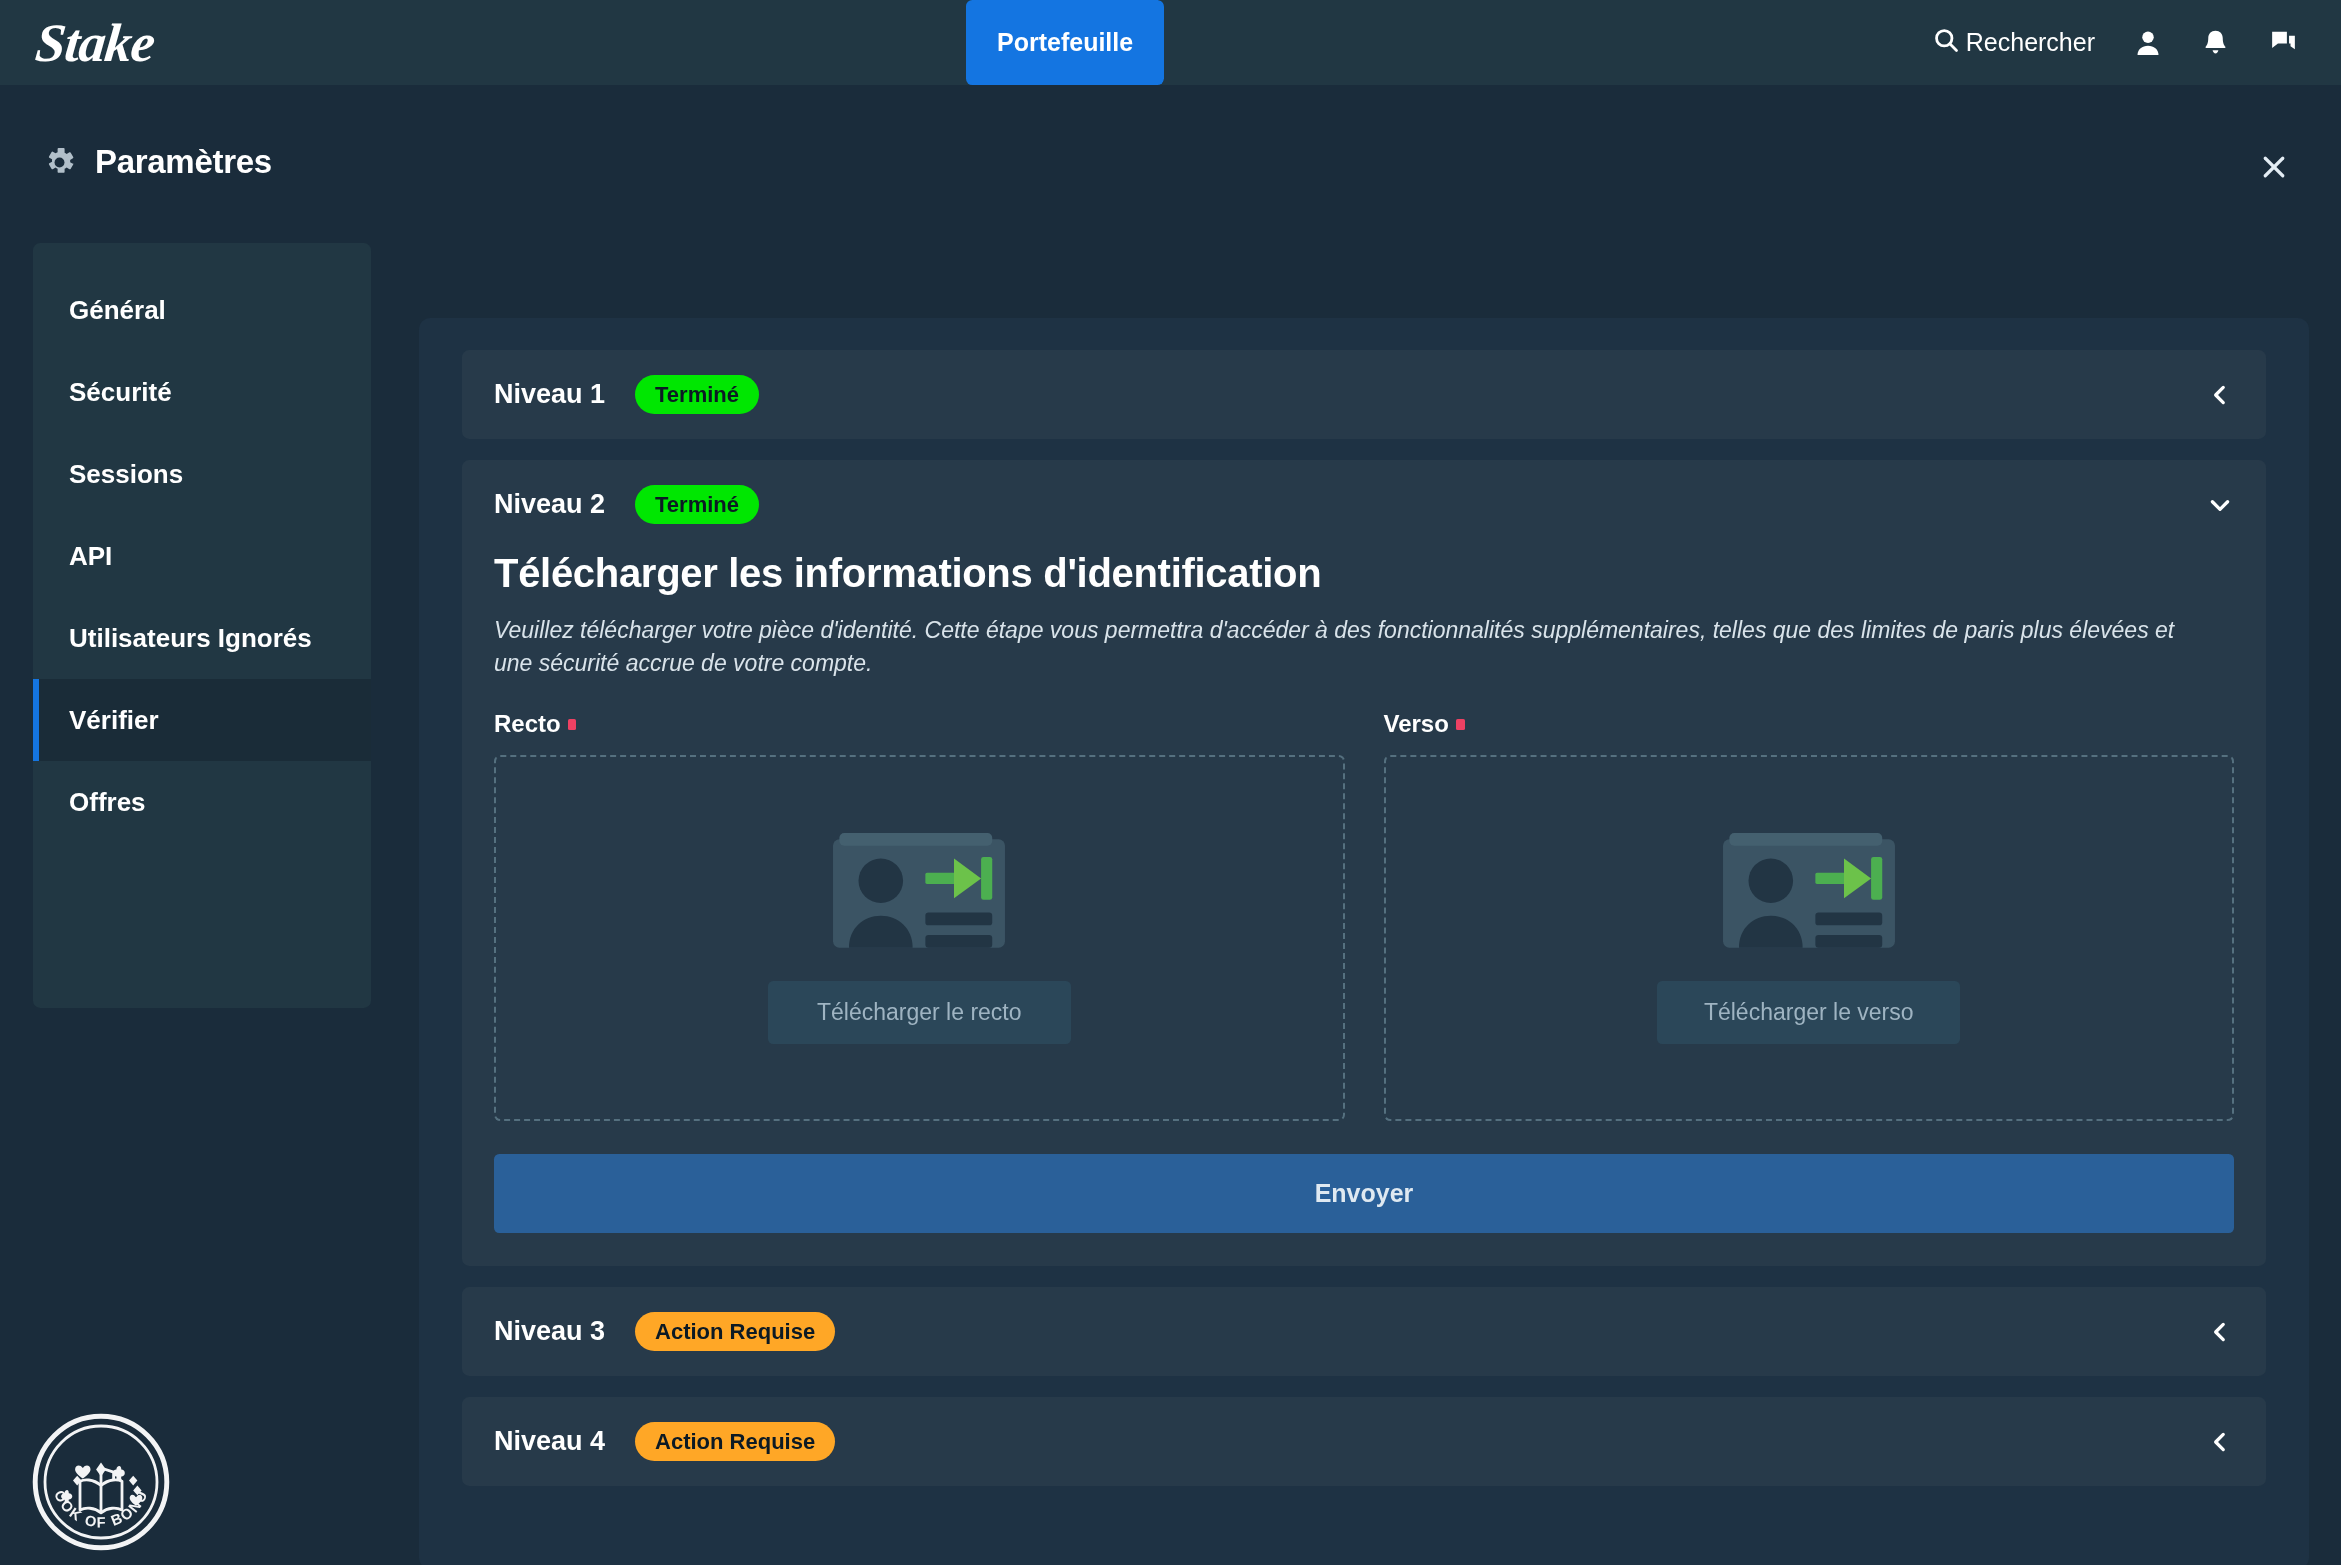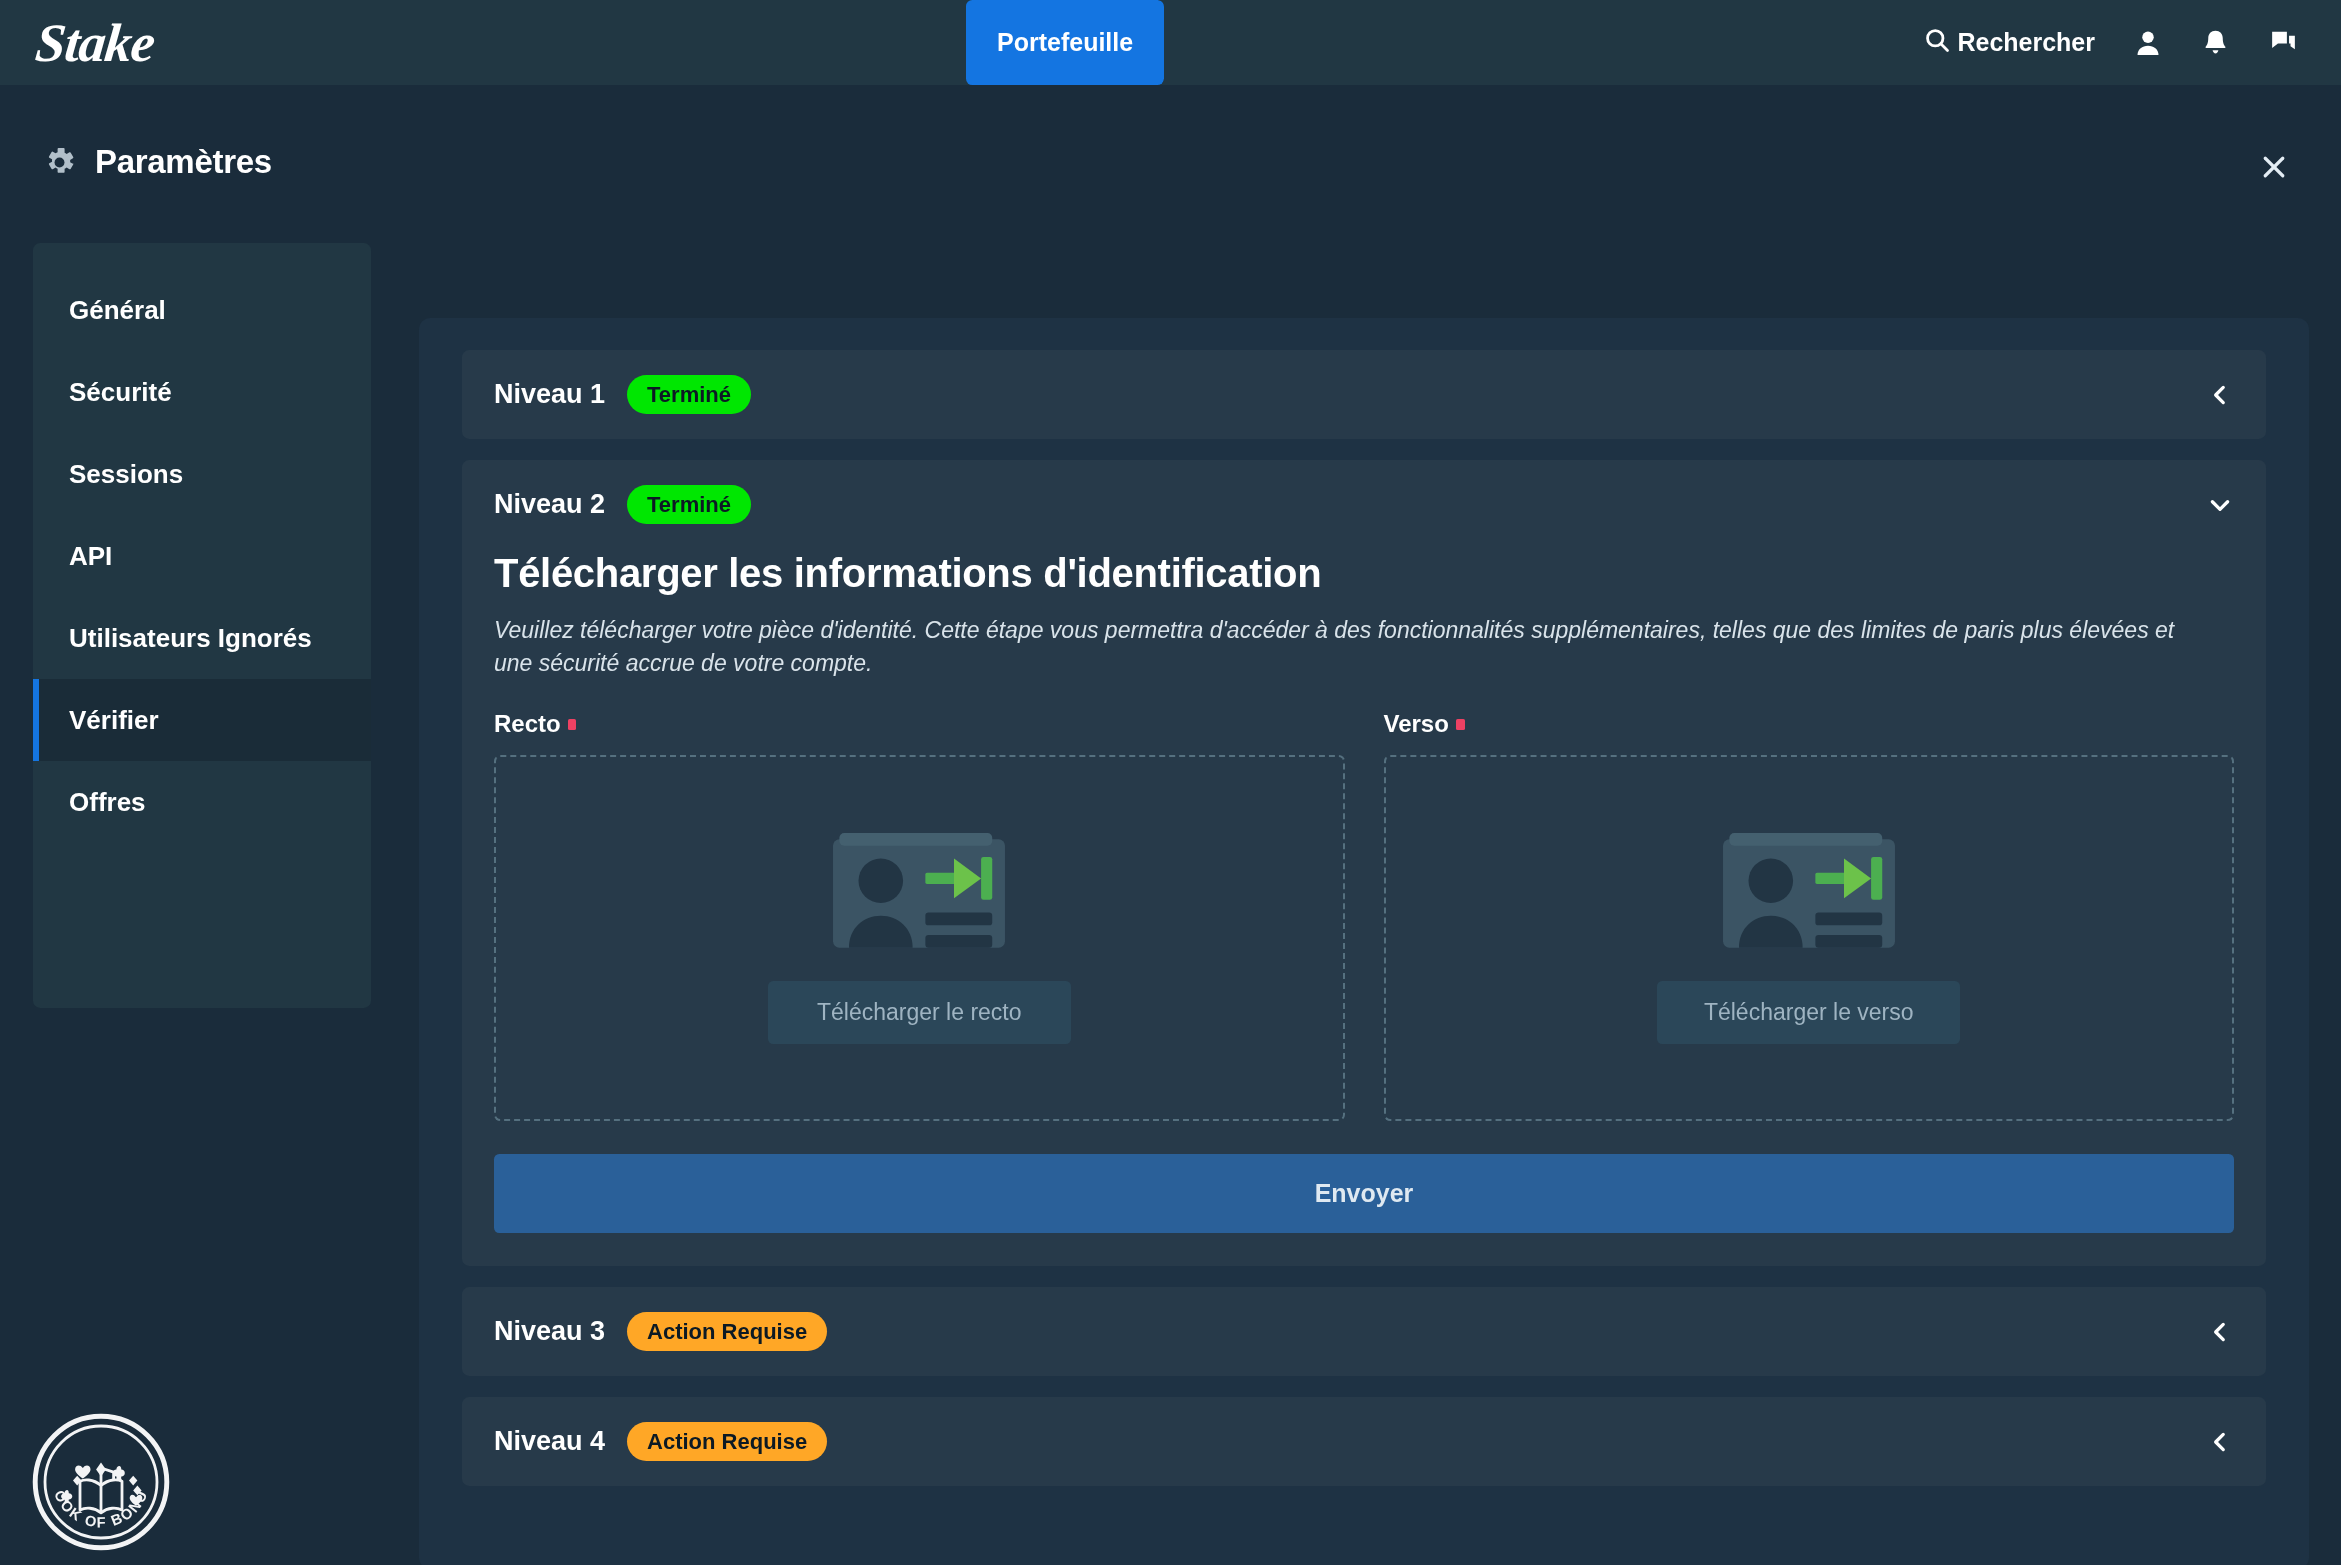--- a/index.html
+++ b/index.html
@@ -67,21 +67,21 @@
     padding: 4px 31px;
     border: none; cursor: pointer;
     border-radius: 0 6.3px 6.3px 0;
   }
   .top-right {
     position: absolute; right: 43px; top: 0; height: 85px;
     display: flex; align-items: center; gap: 37px;
   }
   .search-box {
     display: flex; align-items: center; gap: 6px;
-    color: #ffffff; font-size: 25px; font-weight: bold;
+    color: #ffffff; font-size: 25px; font-weight: normal;
     cursor: pointer;
   }
   .icon-btn {
     width: 31px; height: 31px;
     display: flex; align-items: center; justify-content: center;
     cursor: pointer;
   }
   .icon-btn svg { display: block; }
 
   
@@ -141,20 +141,21 @@
   }
 
   .level-row {
     background: #273a4a;
     border-radius: 7.3px;
     height: 89px;
     display: flex; align-items: center;
     padding: 0 32px;
     margin-bottom: 21px;
     cursor: pointer;
+    gap: 8px;
   }
   .level-name {
     color: #ffffff; font-size: 27px; font-weight: bold;
     margin-right: 22px;
   }
   .badge {
     border-radius: 523px;
     font-size: 22px; font-weight: bold;
     color: #0c1a24;
     padding: 8.4px 20px;

